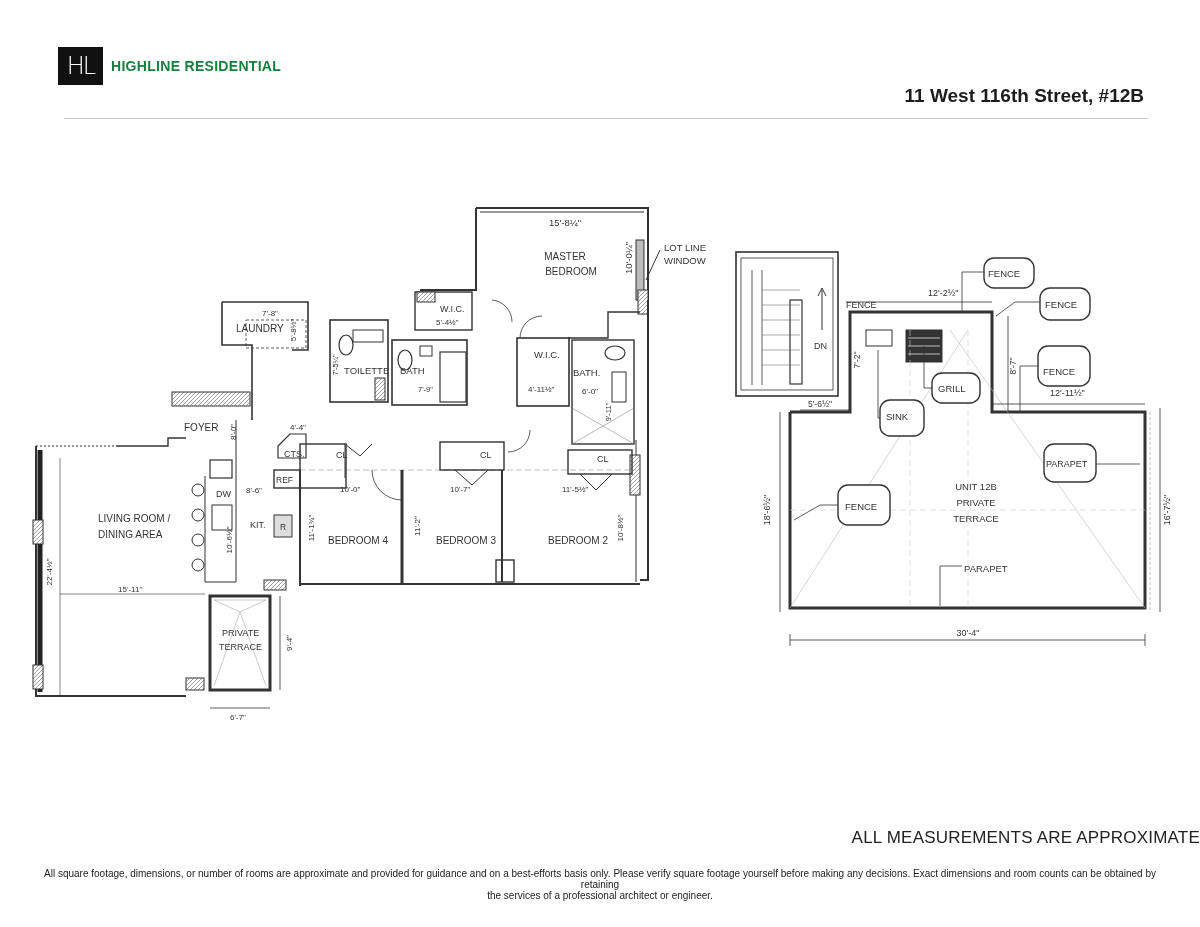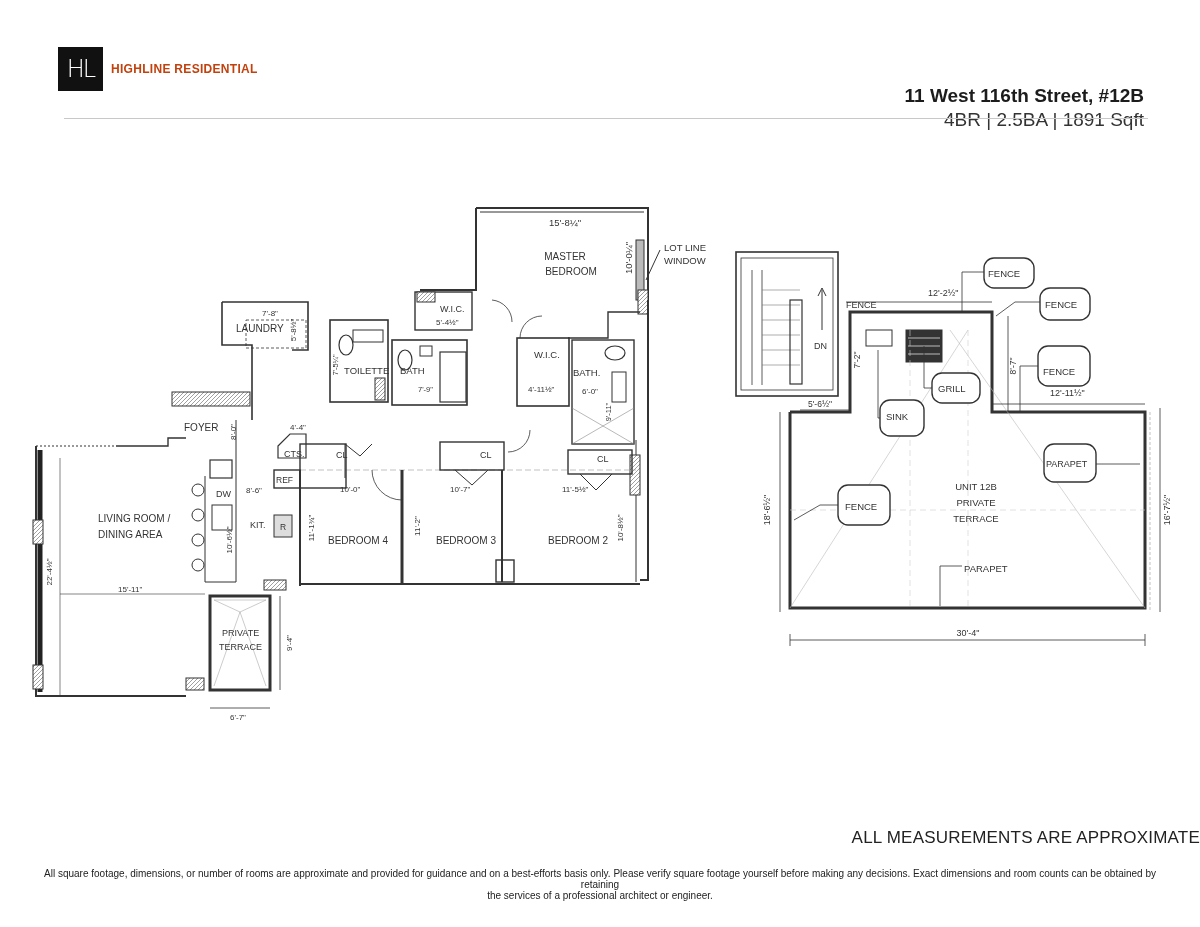--- a/index.html
+++ b/index.html
@@ -1,43 +1,42 @@
 <!DOCTYPE html>
 <html><head>
 <meta charset="utf-8">
 <style>
   html, body { margin: 0; padding: 0; background: #ffffff; }
   body { width: 1200px; height: 927px; position: relative; overflow: hidden;
          font-family: "Liberation Sans", "DejaVu Sans", sans-serif; color: #222; }
   .logo { position: absolute; left: 58px; top: 47px; display: flex; align-items: center; }
-  .logo-box { width: 45px; height: 44px; background: #111; color: #fff; display: flex;
+  .logo-box { width: 45px; height: 38px; background: #111; color: #fff; display: flex;
               align-items: center; justify-content: center; font-size: 24px; letter-spacing: -2px;
               font-family: "DejaVu Sans", sans-serif; font-weight: 300; }
-  .logo-text { margin-left: 8px; font-size: 12px; font-weight: bold; letter-spacing: 0.3px; color: #c2410c; }
+  .logo-text { margin-left: 8px; font-size: 14px; font-weight: bold; letter-spacing: 0.3px; color: #15803d; }
   .address { position: absolute; right: 56px; top: 48px; text-align: right; }
   .address .line1 { font-size: 19px; font-weight: bold; color: #1c1c1c; margin-top: 37px; }
   .address .line2 { font-size: 19px; color: #333; margin-top: 2px; }
   .divider { position: absolute; left: 64px; top: 118px; width: 1084px; height: 1px; background: #c8c8c8; }
   .plan { position: absolute; left: 0; top: 0; }
   .plan text { font-family: "Liberation Sans", sans-serif; fill: #333; }
   .footer-title { position: absolute; left: 0; width: 1200px; top: 828px; text-align: right;
                   font-size: 17px; color: #222; letter-spacing: 0.2px; }
   .disclaimer { position: absolute; left: 40px; width: 1120px; top: 868px; text-align: center;
                 font-size: 10px; line-height: 11px; color: #222; }
 </style>
 </head>
 <body>
 
 <div class="logo">
   <div class="logo-box">HL</div>
   <div class="logo-text">HIGHLINE RESIDENTIAL</div>
 </div>
 <div class="address">
   <div class="line1">11 West 116th Street, #12B</div>
-  <div class="line2">4BR | 2.5BA | 1891 Sqft</div>
 </div>
 <div class="divider"></div>
 
 <svg class="plan" width="1200" height="820" viewBox="0 0 1200 820">
   <defs>
     <pattern id="hatch" width="4" height="4" patternUnits="userSpaceOnUse">
       <rect width="4" height="4" fill="#fff"></rect>
       <path d="M0 4 L4 0" stroke="#777" stroke-width="0.7"></path>
     </pattern>
   </defs>

